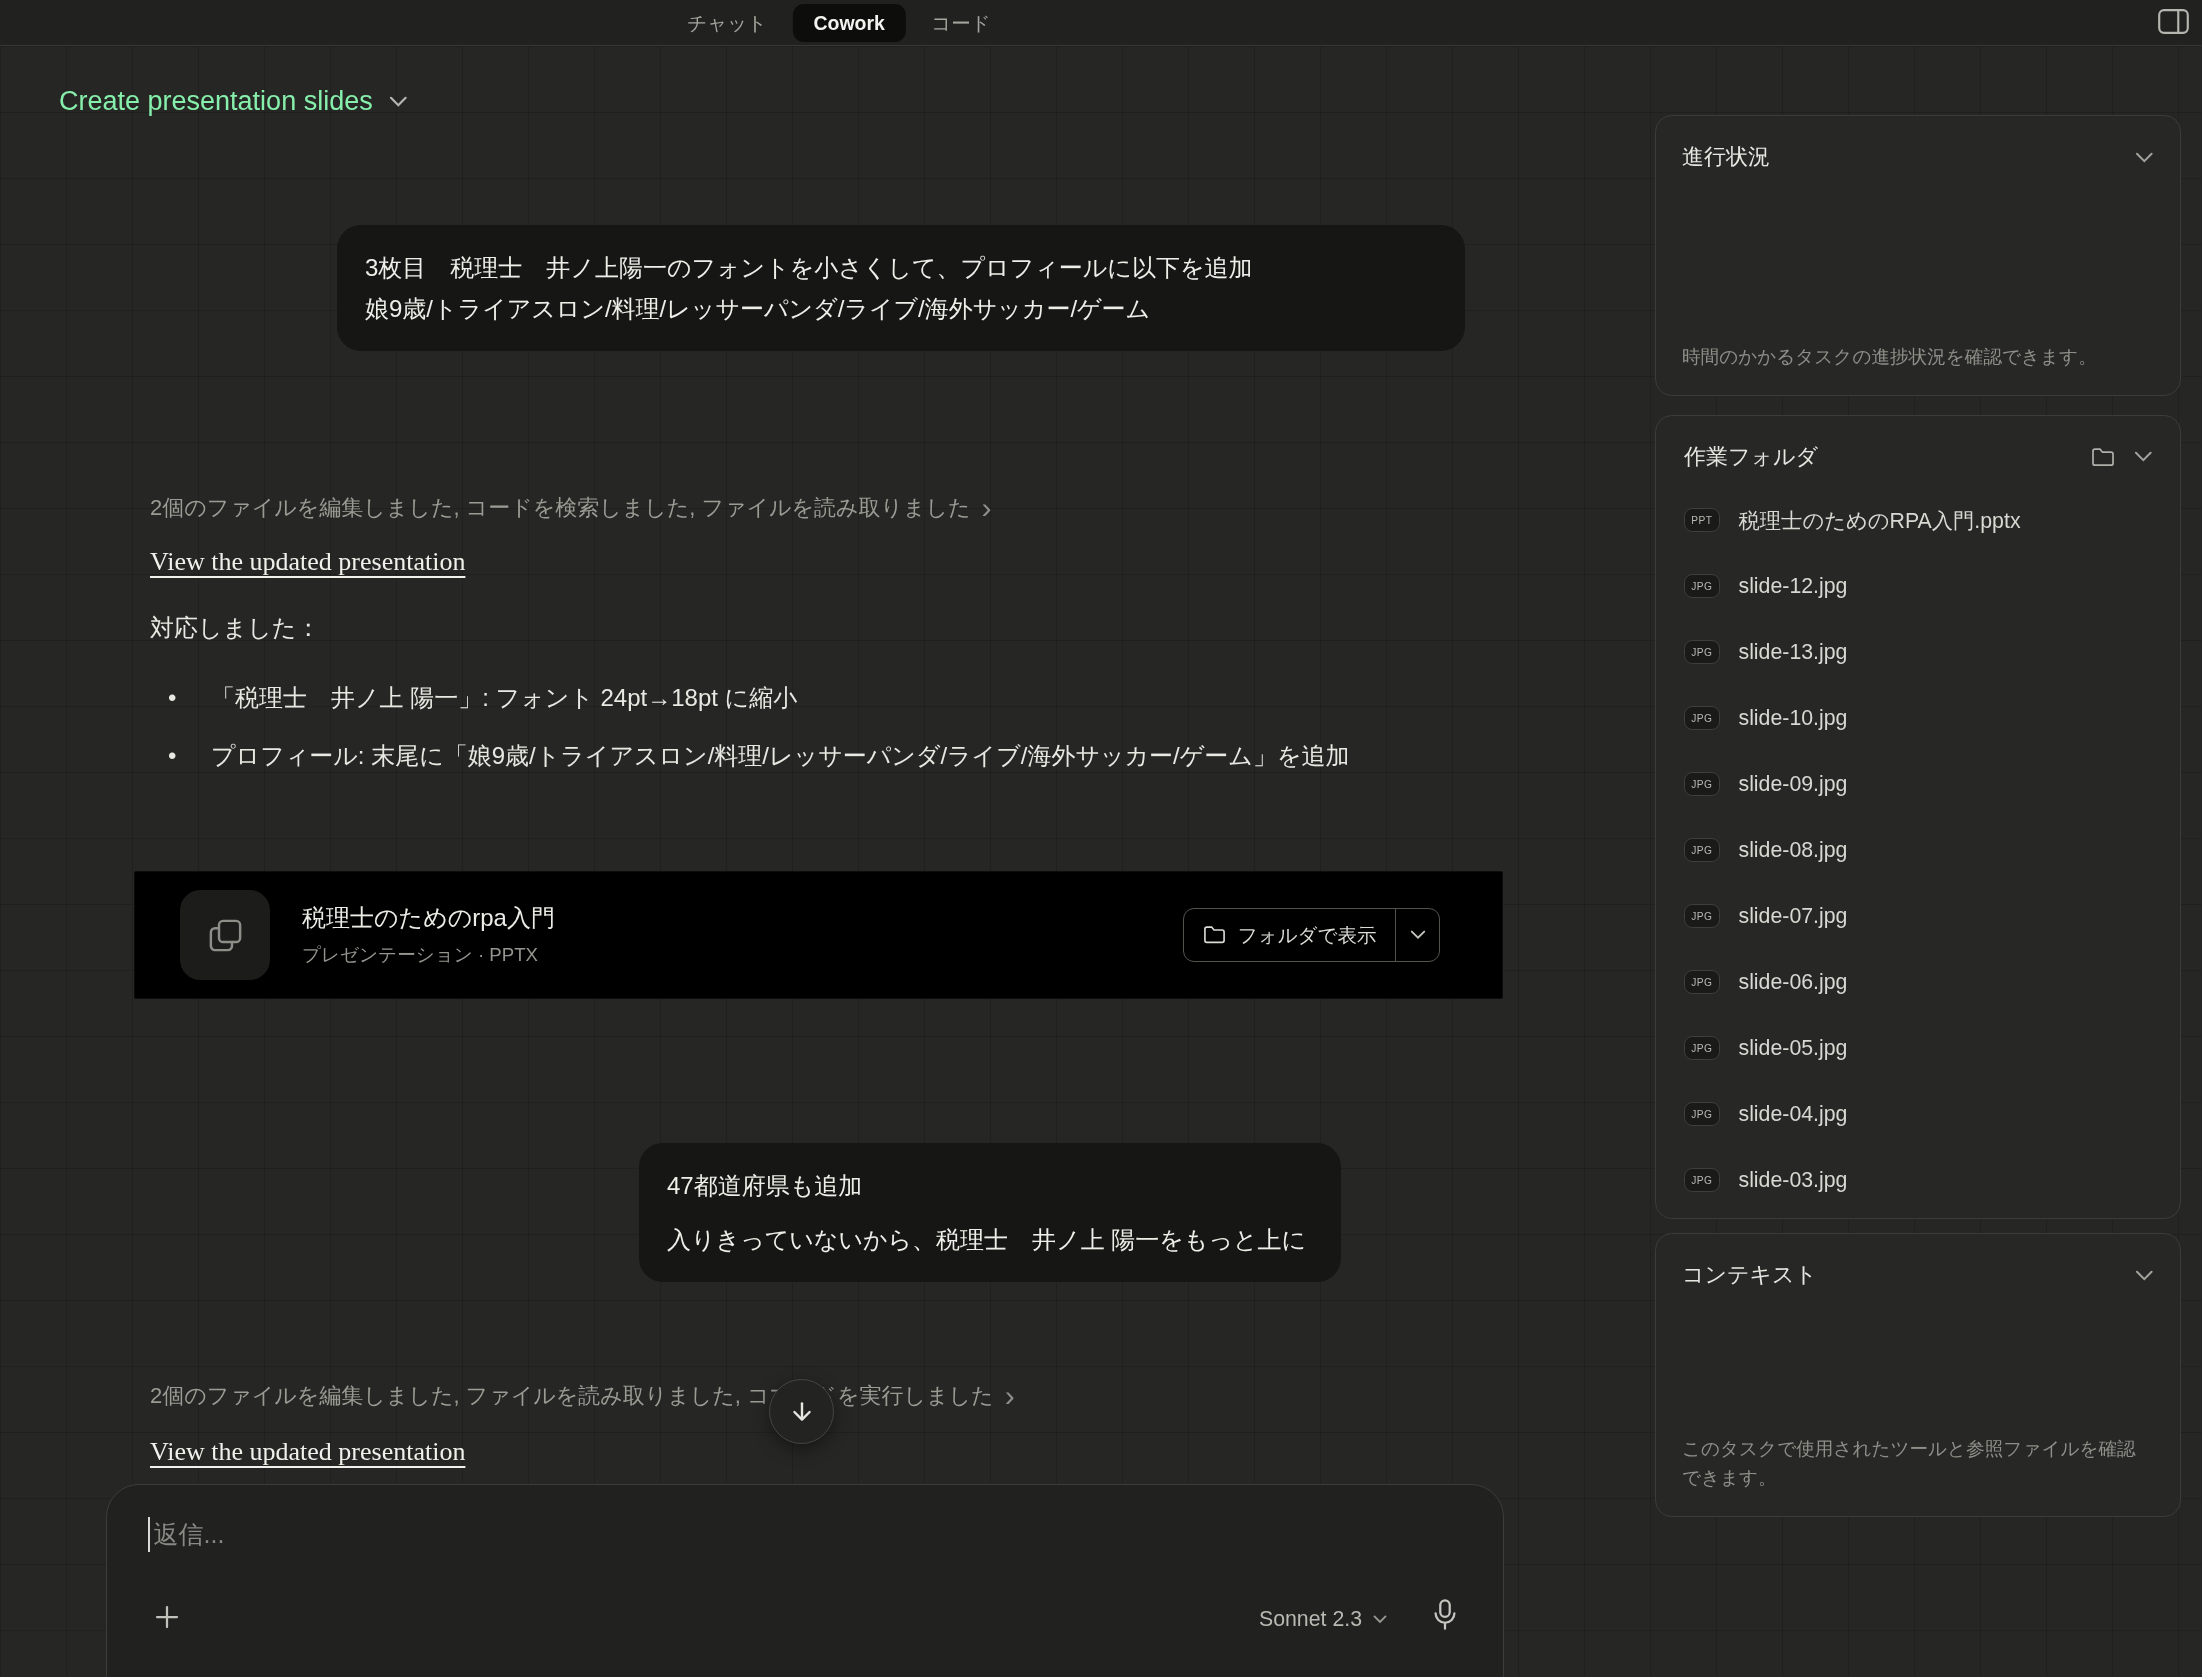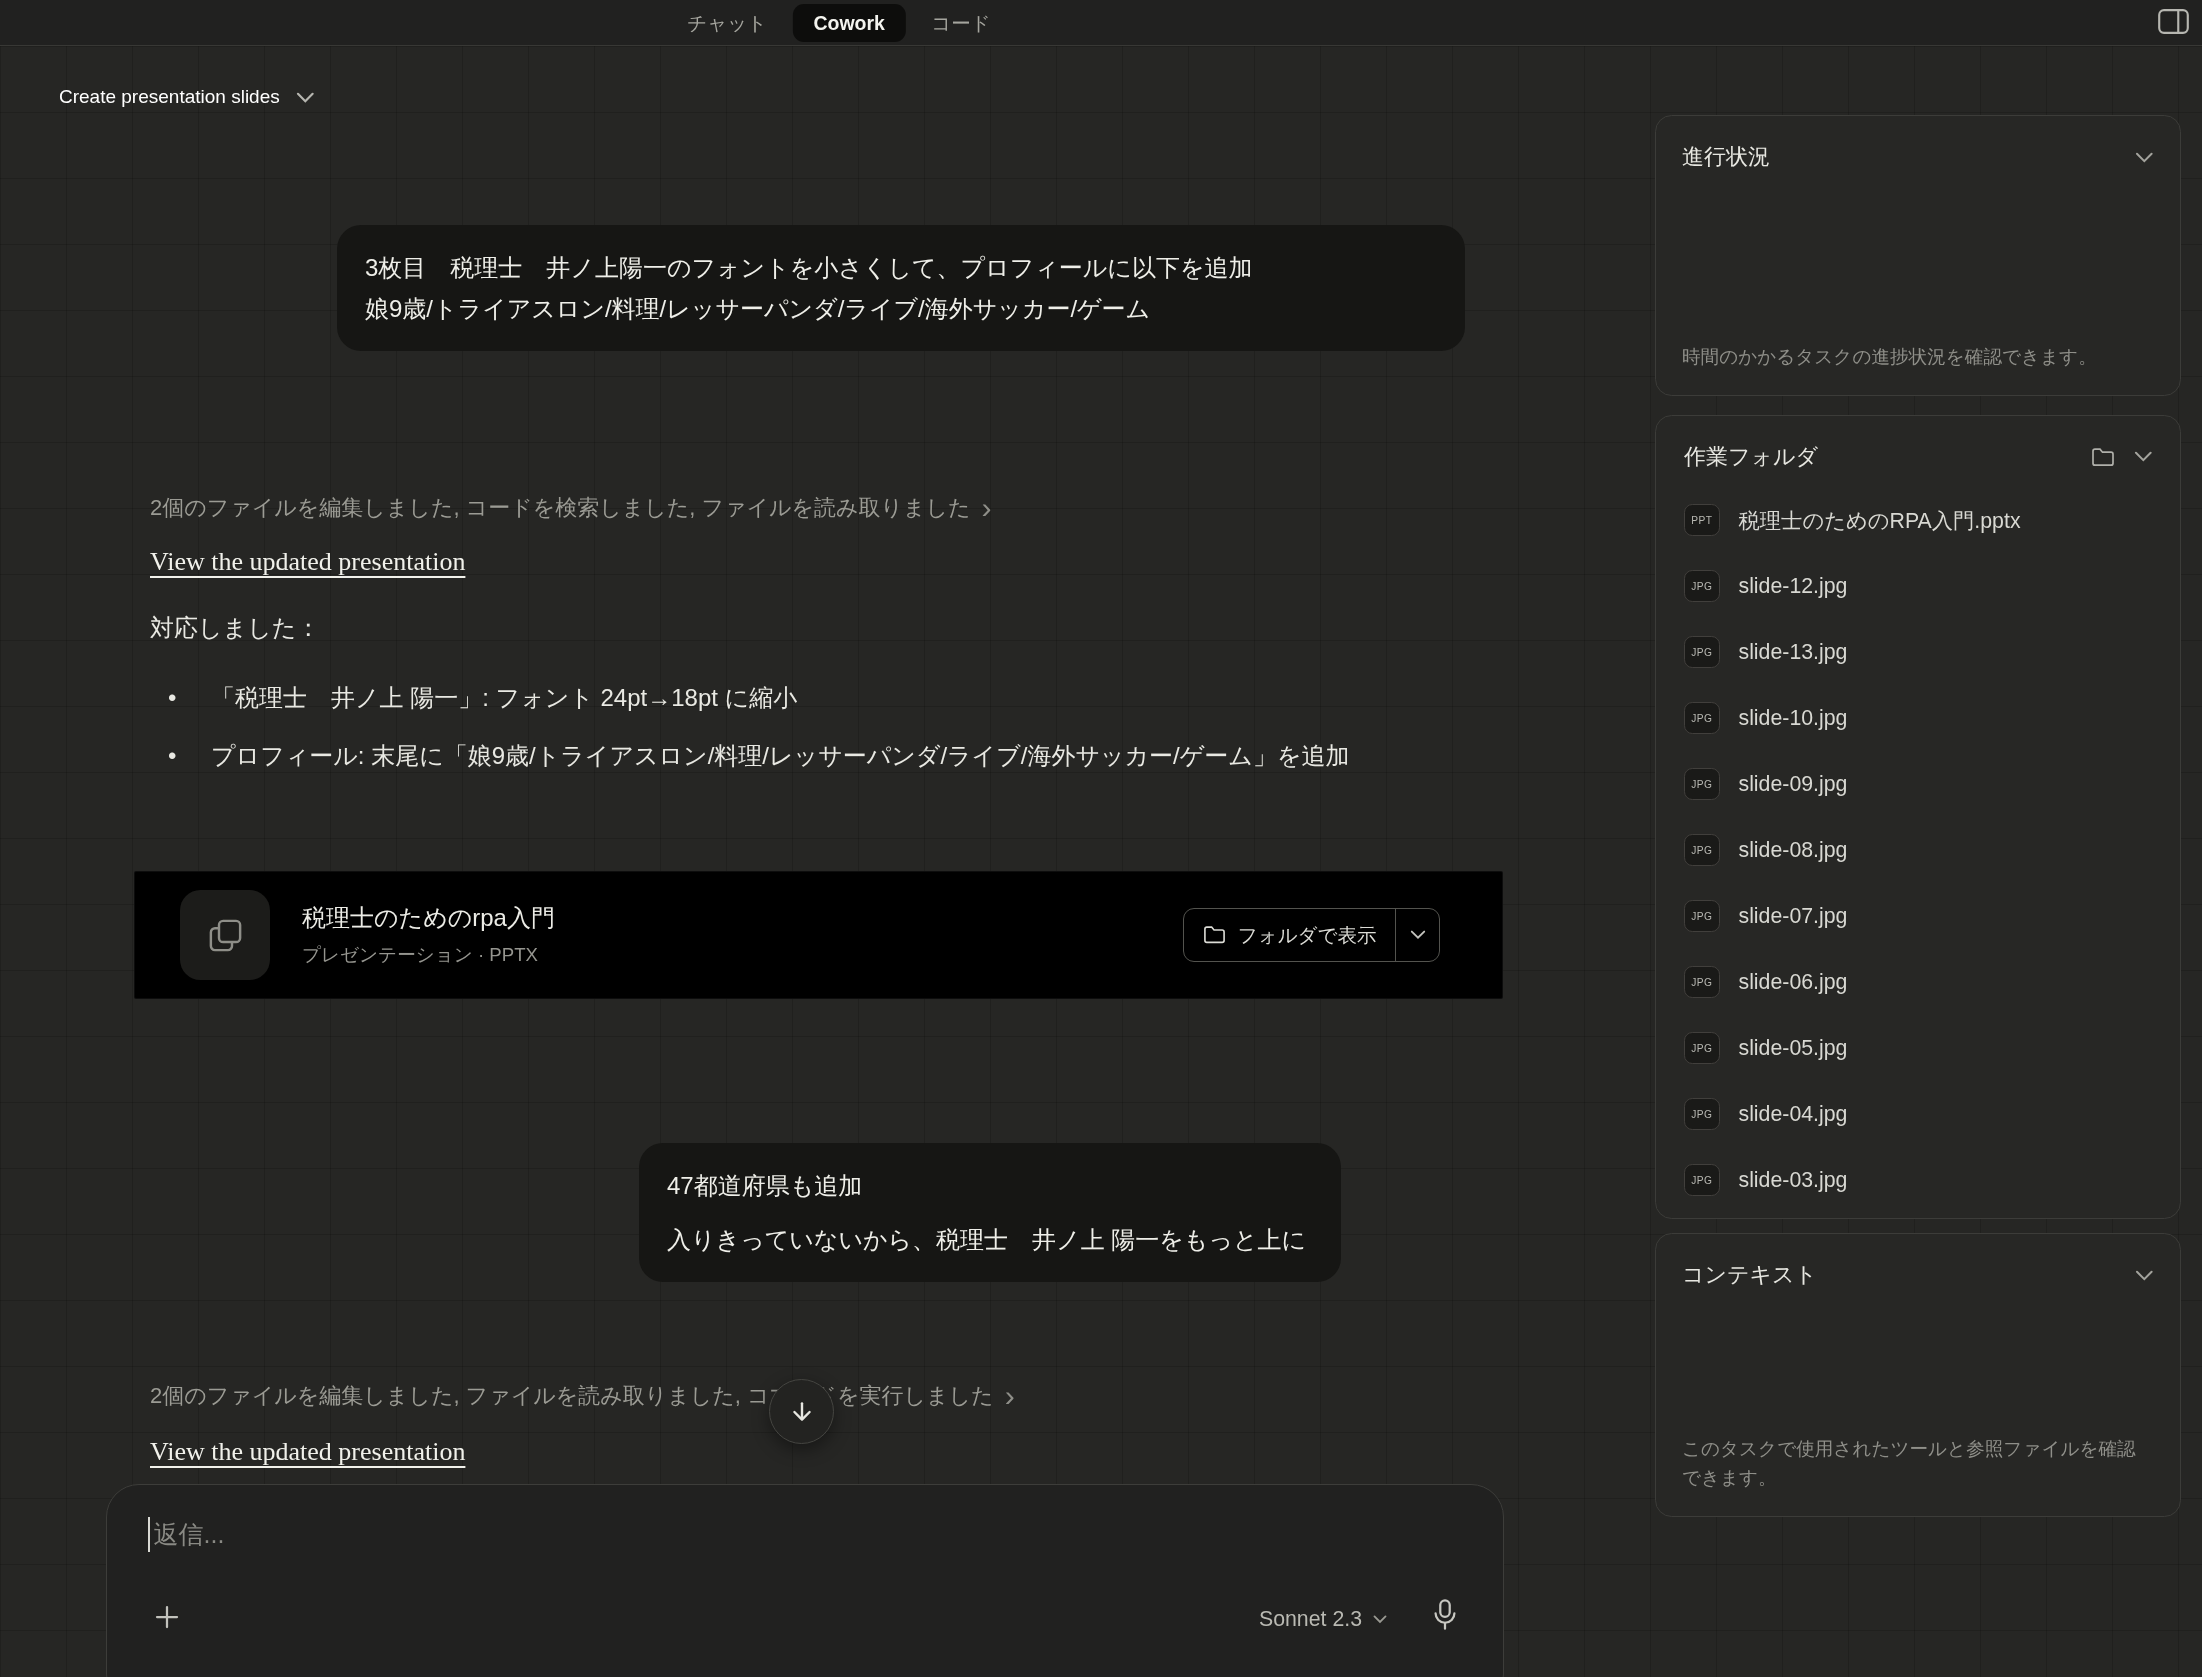--- a/index.html
+++ b/index.html
@@ -18,21 +18,21 @@
   #topbar { position:absolute; left:0; top:0; width:2202px; height:46px; background:#212120;
     border-bottom:0.9px solid #383835; z-index:5; }
   .tabs { position:absolute; left:839px; top:0; height:46px; transform:translateX(-50%);
     display:flex; align-items:center; gap:5.6px; }
   .tab { font-size:19.5px; color:#a5a59e; padding:7.4px 20.4px; border-radius:11px; cursor:default; white-space:nowrap; }
   .tab.active { background:#0d0d0c; color:#f4f4ef; font-weight:700; }
   #win-toggle { position:absolute; top:9.3px; right:13px; }
 
   
   #page-title { position:absolute; left:59px; top:86px; z-index:2; display:flex; align-items:center; gap:16.7px;
-    font-size:19px; color:#ffffff; }
+    font-size:27px; color:#86efac; }
 
   
   .bubble { position:absolute; background:#161614; border-radius:24px; padding:22px 28px;
     font-size:24px; line-height:41px; color:#efefe9; z-index:2; }
   #bubble1 { left:337px; top:225px; width:1128px; }
   #bubble2 { left:639px; top:1143px; width:702px; }
   #bubble2 p + p { margin-top:13px; }
 
   .status { position:absolute; left:150px; z-index:2; display:flex; align-items:center; gap:11px;
     font-size:22px; color:#9b9b94; }
@@ -88,21 +88,21 @@
   .panel-head { display:flex; justify-content:space-between; align-items:center; }
   .panel-title { font-size:22px; color:#e7e7e1; }
   .panel-desc { font-size:18.6px; color:#8f8f89; line-height:29px; }
   #panel-progress { top:115px; height:281px; padding:26px; }
   #panel-progress .panel-desc { position:absolute; left:26px; right:26px; bottom:22px;font-family:Liberation Mono, monospace; }
   #panel-folder { top:415px; height:804px; padding:26px 18.6px 0 18.6px; overflow:hidden; }
   #panel-folder .panel-head { padding:0 9.3px; }
   .head-icons { display:flex; align-items:center; gap:18.6px; }
   .files { margin-top:15px; }
   .frow { display:flex; align-items:center; gap:18.6px; height:66px; padding:0 9.3px; border-radius:11px; cursor:pointer; }
-  .fic { width:36px; height:32px; border-radius:8.3px; background:#1a1a18; border:0.9px solid #413f3c; flex:none;
+  .fic { width:36px; height:24px; border-radius:8.3px; background:#1a1a18; border:0.9px solid #413f3c; flex:none;
     display:flex; align-items:center; justify-content:center; font-size:10.2px; letter-spacing:0.5px; color:#b9b9b3; }
   .fname { font-size:21.3px; color:#d9d9d3; white-space:nowrap; overflow:hidden; }
   #panel-context { top:1233px; height:284px; padding:26px; }
   #panel-context .panel-desc { position:absolute; left:26px; right:26px; bottom:24px; }
 
   svg { display:block; }
 </style>
 </head>
 <body>
 

